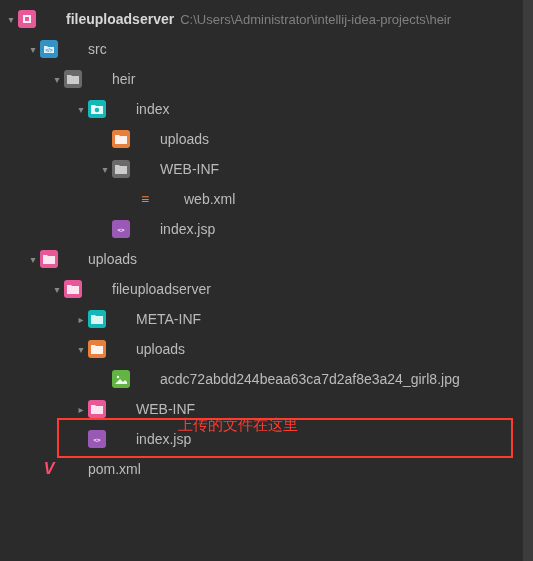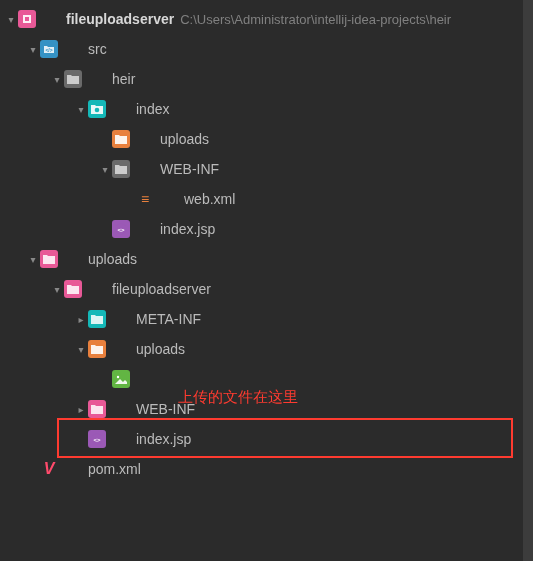--- a/index.html
+++ b/index.html
@@ -216,20 +216,21 @@
   <div class="row">
     <span class="indent" style="width:98px"></span>
     <span class="chev blank">▾</span>
     <span class="icon file-img">
       <svg width="12" height="10" viewBox="0 0 12 10">
           <rect width="12" height="10" fill="#62b543"></rect>
           <circle cx="3" cy="3" r="1.2" fill="#fff"></circle>
           <path d="M1 9 L5 5 L8 8 L10 6 L12 8 L12 10 L0 10 Z" fill="#fff" opacity=".9"></path>
         </svg>
     </span>
+    <span class="label">acdc72abdd244beaa63ca7d2af8e3a24_girl8.jpg</span>
   </div>
 
   <div class="row">
     <span class="indent" style="width:74px"></span>
     <span class="chev">▸</span>
     <span class="icon folder-pink">
       <svg width="12" height="10" viewBox="0 0 12 10">
           <path d="M0 1 L4 1 L5 2 L12 2 L12 10 L0 10 Z" fill="#fff" opacity=".85"></path>
         </svg>
     </span>
@@ -250,17 +251,17 @@
 
   <div class="row">
     <span class="indent" style="width:26px"></span>
     <span class="chev blank">▾</span>
     <span class="icon" style="background:none;color:#ff4a6b;font-size:16px;font-style:italic;font-weight:bold">V</span>
     <span class="label">pom.xml</span>
   </div>
 
 </div>
 
-<div class="annotation" style="left:178px; top:388px;">上传的文件在这里</div>
+<div class="annotation" style="left:178px; top:416px;">上传的文件在这里</div>
 
 <div class="highlight-box" style="left:57px; top:418px; width:456px; height:40px;"></div>
 
 <div class="scrollbar-track"></div>
 
 </body></html>

